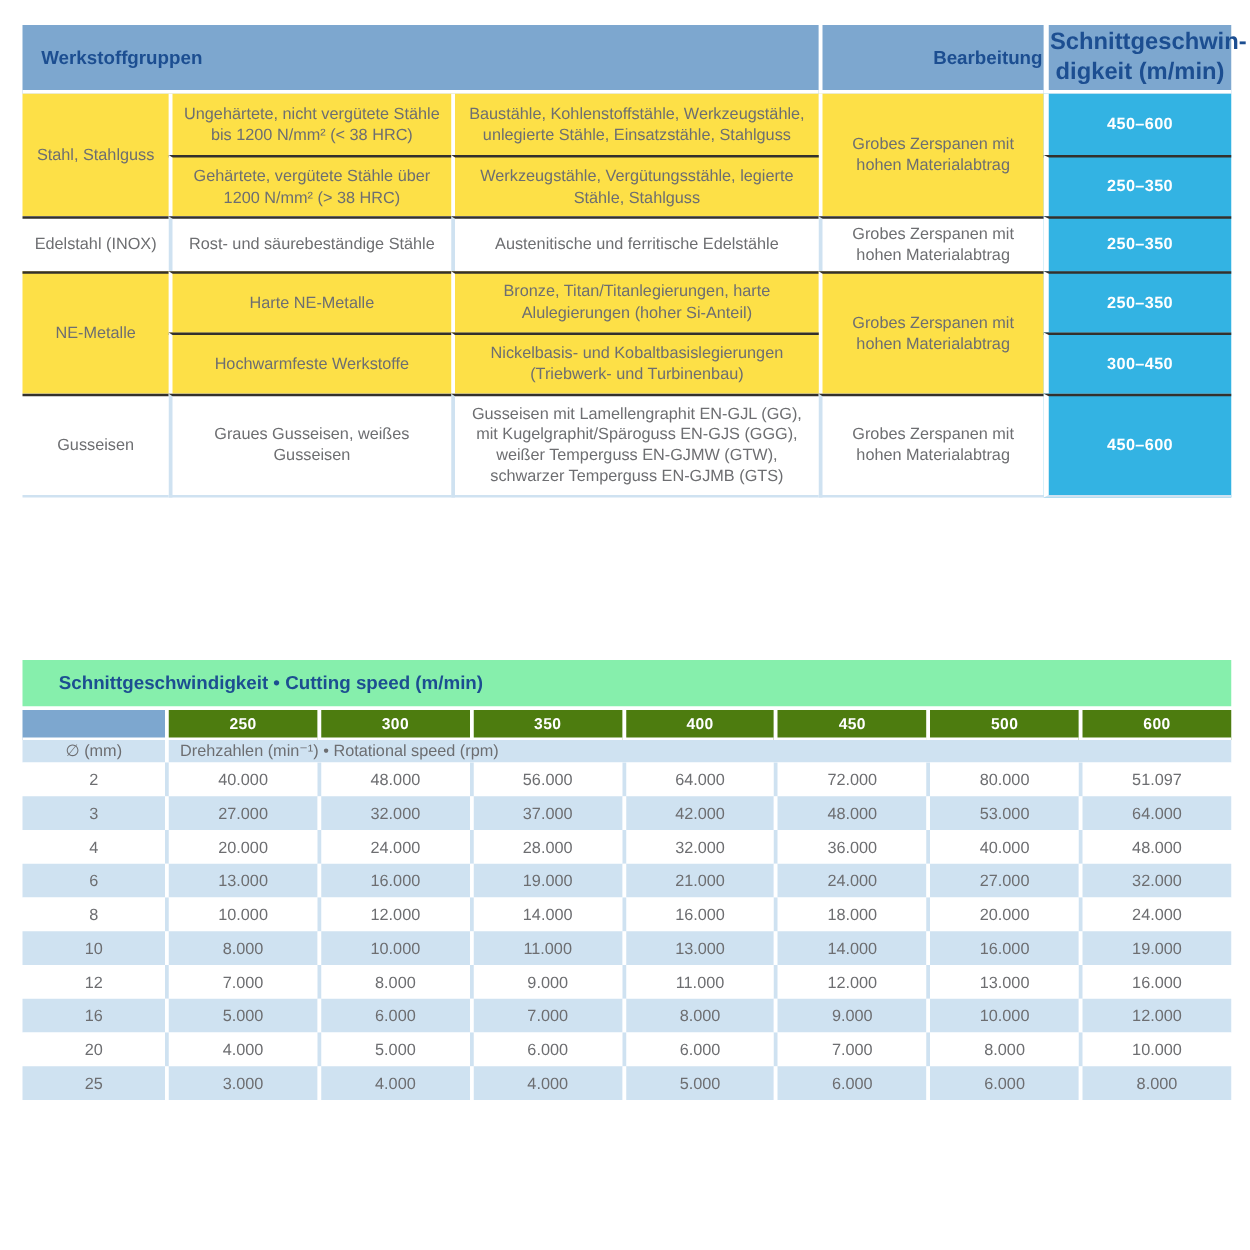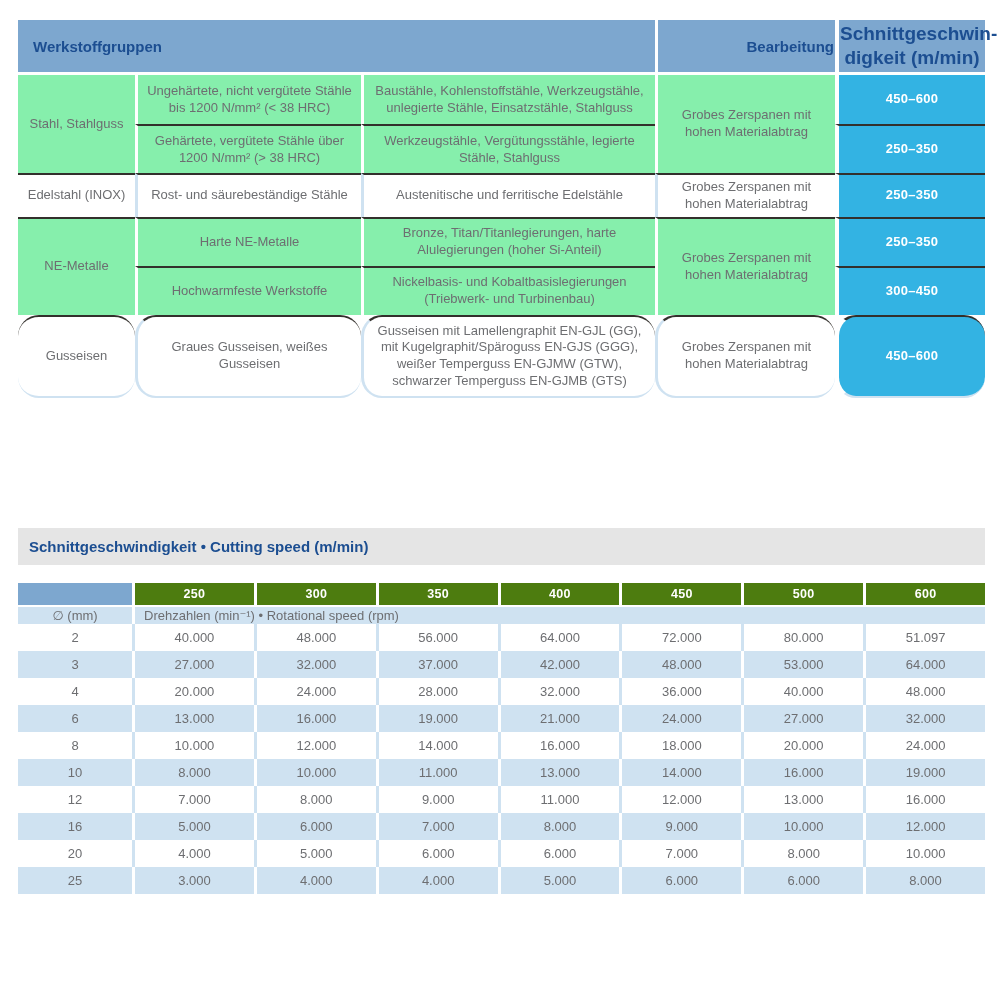--- a/index.html
+++ b/index.html
@@ -22,39 +22,39 @@
     height: 55px; border-bottom: 3px solid #ffffff; vertical-align: middle;
   }
   #t1 .h-left  { text-align: left; padding-left: 15px; }
   #t1 .h-mid   { text-align: right; border-left: 3px solid #ffffff; }
   #t1 .h-speed { text-align: center; border-left: 4px solid #ffffff; font-size: 19px; line-height: 1.25; }
 
   #t1 td {
     font-size: 13px; color: #6d6e71; text-align: center;
     padding: 4px 8px; line-height: 1.3; vertical-align: middle;
   }
-  .bg-b { background: #86efac; }
+  .bg-b { background: #fde047; }
   .bg-w { background: #ffffff; }
   .sep   { border-left: 3px solid #ffffff; }
   .sep-w { border-left: 3px solid #cfe2f1; }
   .spd {
     background: #33b3e3; color: #ffffff !important; font-weight: bold;
     font-size: 13.5px; border-left: 4px solid #ffffff; letter-spacing: 0.3px;
   }
   .bt  { border-top: 2px solid #33302c; }  
   .sub { border-top: 2px solid #33302c; }  
-  .bb  { border-bottom: 2px solid #cfe2f1; border-radius: 21px; }
+  .bb  { border-bottom: 2px solid #cfe2f1; }
   .r-tall   td { height: 49px; }
   .r-med    td { height: 43px; }
   .r-xtall  td { height: 83px; }
 
   
   .t2-title {
-    height: 37px; line-height: 37px; background: #e5e5e5; color: #1c4e91;
-    font-weight: bold; font-size: 15px; padding-left: 11px; margin-bottom: 18px;
+    height: 37px; line-height: 37px; background: #86efac; color: #1c4e91;
+    font-weight: bold; font-size: 15px; padding-left: 29px; margin-bottom: 3px;
   }
   #t2 td { vertical-align: middle; font-size: 13px; color: #6d6e71; text-align: center; }
   #t2 .t2-head td { height: 24px; border-bottom: 2px solid #ffffff; }
   #t2 .corner { background: #7da7cf; }
   #t2 .num {
     background: #4d7c0f; color: #ffffff; font-weight: bold; font-size: 12.5px;
     border-left: 3px solid #ffffff; letter-spacing: 0.3px;
   }
   #t2 .t2-sub td { height: 16px; background: #cfe2f1; }
   #t2 .rpm-label { text-align: left; padding-left: 9px; border-left: 3px solid #ffffff; }

